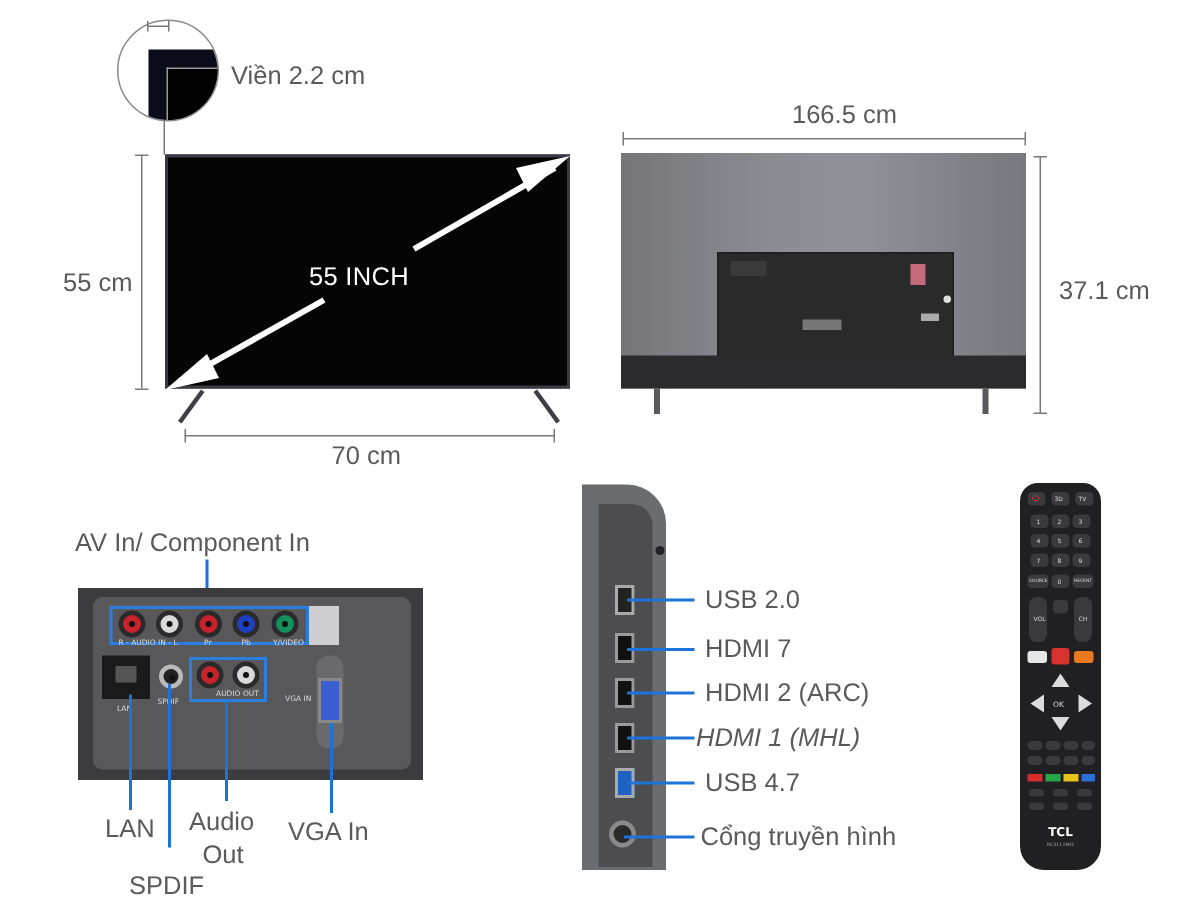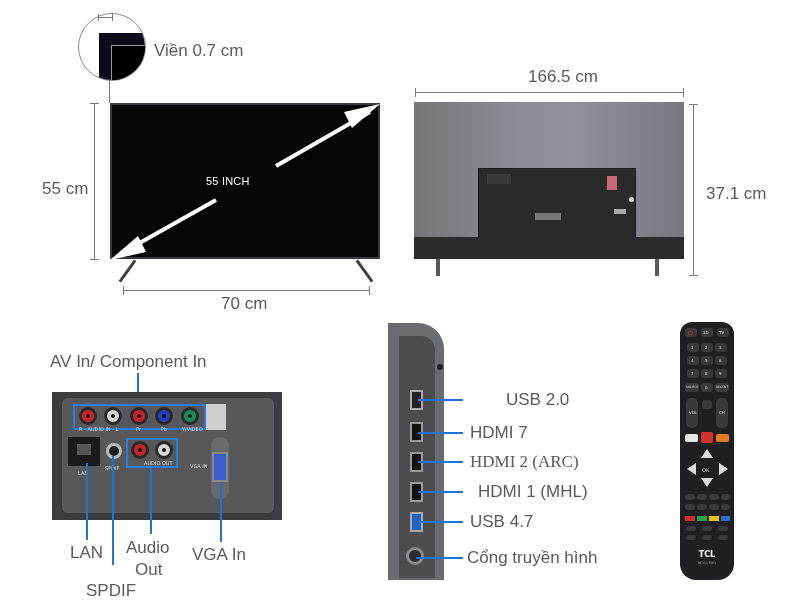--- a/index.html
+++ b/index.html
@@ -13,21 +13,21 @@
   .tick-v { position:absolute; width:1px; height:9px; background:#7a7a7a; }
   .tick-h { position:absolute; height:1px; width:9px; background:#7a7a7a; }
   .blue-h { position:absolute; height:2px; background:#1e73d8; }
   .blue-v { position:absolute; width:2px; background:#1e73d8; }
   .blue-box { position:absolute; border:2px solid #2a7ee0; box-sizing:border-box; }
 
   
   .tv-front { position:absolute; left:110px; top:103px; width:270px; height:156px;
               background:#050505; border:2px solid #3a3a44; box-sizing:border-box; }
   .tv-leg { position:absolute; width:3px; height:26px; background:#3e3e44; }
-  .inch-text { position:absolute; color:#fff; font-size:11px; font-weight:normal; letter-spacing:0.2px; }
+  .inch-text { position:absolute; color:#fff; font-size:17px; font-weight:normal; letter-spacing:0.2px; }
 
   
   .inset { position:absolute; left:78px; top:13px; width:68px; height:68px; border-radius:50%;
            border:1.5px solid #8a8a8a; background:#fff; overflow:hidden; box-sizing:border-box; }
 
   
   .tv-rear { position:absolute; left:414px; top:102px; width:270px; height:157px;
              background:linear-gradient(90deg,#757579 0%,#8d8e95 40%,#8f9098 60%,#78797f 100%);
              box-sizing:border-box; }
   .rear-panel { position:absolute; left:478px; top:168px; width:156px; height:69px; background:#2a2a2a; border:1px solid #1c1c1c; }
@@ -63,21 +63,21 @@
 <body>
 
 <div class="inset">
   <div class="abs" style="left:20px;top:19px;width:60px;height:60px;background:#0b0b1a;"></div>
   <div class="abs" style="left:32px;top:31px;width:60px;height:60px;background:#000;border-left:1px solid #9a9a9a;border-top:1px solid #9a9a9a;"></div>
 </div>
 <div class="hline" style="left:98px;top:17px;width:14px;"></div>
 <div class="abs" style="left:98px;top:14px;width:1px;height:7px;background:#7a7a7a;"></div>
 <div class="abs" style="left:112px;top:14px;width:1px;height:7px;background:#7a7a7a;"></div>
 <div class="vline" style="left:109px;top:80px;height:23px;"></div>
-<div class="label label-lg" style="left:154px;top:41px;">Viền 0.7 cm</div>
+<div class="label label-lg" style="left:154px;top:41px;">Viền 2.2 cm</div>
 
 <div class="tv-front"></div>
 <div class="tv-leg" style="left:126px;top:258px;transform:rotate(36deg);"></div>
 <div class="tv-leg" style="left:363px;top:258px;transform:rotate(-36deg);"></div>
 
 <svg class="abs" style="left:108px;top:100px;" width="276" height="162">
   <line x1="12" y1="154" x2="108" y2="100" stroke="#fff" stroke-width="4"></line>
   <line x1="168" y1="66" x2="262" y2="12" stroke="#fff" stroke-width="4"></line>
   <polygon points="2,160 30,136 38,152" fill="#fff"></polygon>
   <polygon points="272,4 244,28 236,12" fill="#fff"></polygon>
@@ -173,24 +173,24 @@
 <div class="usb usb3" style="left:410px;top:512px;"></div>
 <div class="antenna" style="left:406px;top:547px;"></div>
 
 <div class="blue-h" style="left:418px;top:399px;width:45px;"></div>
 <div class="blue-h" style="left:418px;top:432px;width:45px;"></div>
 <div class="blue-h" style="left:418px;top:461px;width:45px;"></div>
 <div class="blue-h" style="left:418px;top:491px;width:45px;"></div>
 <div class="blue-h" style="left:418px;top:521px;width:45px;"></div>
 <div class="blue-h" style="left:416px;top:557px;width:47px;"></div>
 
-<div class="label label-lg" style="left:470px;top:390px;margin-left:36px;">USB 2.0</div>
+<div class="label label-lg" style="left:470px;top:390px;">USB 2.0</div>
 <div class="label label-lg" style="left:470px;top:423px;">HDMI 7</div>
-<div class="label label-lg" style="left:470px;top:452px;font-family:Liberation Serif, serif;">HDMI 2 (ARC)</div>
-<div class="label label-lg" style="left:478px;top:482px;">HDMI 1 (MHL)</div>
+<div class="label label-lg" style="left:470px;top:452px;">HDMI 2 (ARC)</div>
+<div class="label label-lg" style="left:464px;top:482px;font-style:italic;">HDMI 1 (MHL)</div>
 <div class="label label-lg" style="left:470px;top:512px;">USB 4.7</div>
 <div class="label label-lg" style="left:467px;top:548px;">Cổng truyền hình</div>
 
 <div class="remote">
 
   <div class="rbtn" style="left:5px;top:6px;width:12px;height:9px;">
     <span class="rbtn-txt" style="left:3px;top:1px;color:#e33;font-size:6px;">⏻</span>
   </div>
   <div class="rbtn" style="left:21px;top:6px;width:12px;height:9px;">
     <span class="rbtn-txt" style="left:2px;top:2px;">3D</span>

